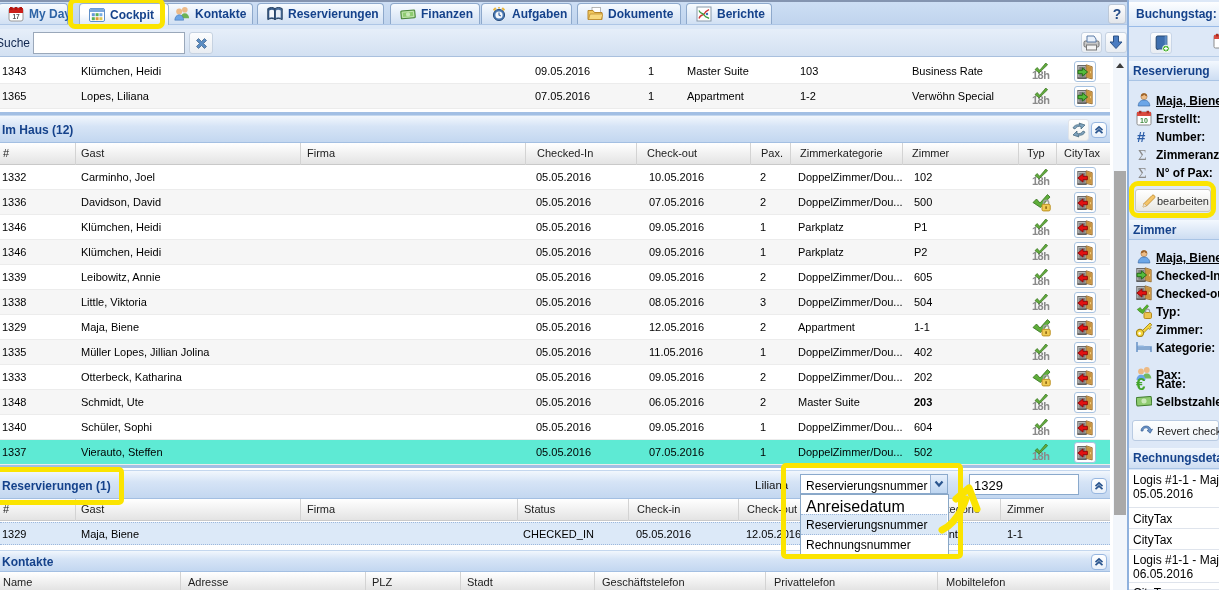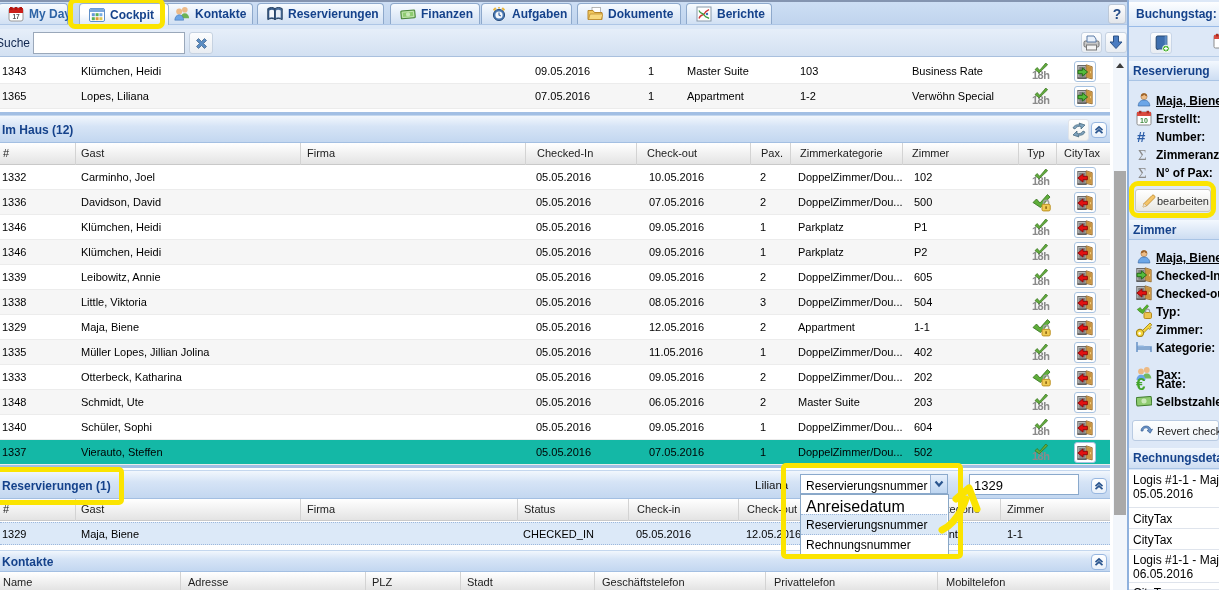--- a/index.html
+++ b/index.html
@@ -463,21 +463,21 @@
       </svg>
     </div>
 </div>
 <div class="row abs" style="top:390px;background:#f6f6f6;">
  <div class="c" style="left:2px;">1348</div>
     <div class="c" style="left:81px;">Schmidt, Ute</div>
  <div class="c" style="left:536px;">05.05.2016</div>
     <div class="c" style="left:649px;">06.05.2016</div>
  <div class="c" style="left:760px;">2</div>
     <div class="c" style="left:798px;">Master Suite</div>
- <div class="c" style="left:914px;">203</div>
+ <div class="c" style="left:914px;font-weight:bold;">203</div>
  <svg style="position:absolute;left:1032px;top:3px;" width="20" height="19">
       <use href="#ic18h"></use>
     </svg>
     <div class="doorbtn" style="left:1074px;top:2px;">
       <svg width="16" height="16">
         <use href="#icdoor"></use>
         <use href="#arr-r"></use>
       </svg>
     </div>
 </div>
@@ -492,21 +492,21 @@
  <svg style="position:absolute;left:1032px;top:3px;" width="20" height="19">
       <use href="#ic18h"></use>
     </svg>
     <div class="doorbtn" style="left:1074px;top:2px;">
       <svg width="16" height="16">
         <use href="#icdoor"></use>
         <use href="#arr-r"></use>
       </svg>
     </div>
 </div>
-<div class="row abs" style="top:440px;background:#14b8a6;">
+<div class="row abs" style="top:440px;background:#5eead4;">
  <div class="c" style="left:2px;">1337</div>
     <div class="c" style="left:81px;">Vierauto, Steffen</div>
  <div class="c" style="left:536px;">05.05.2016</div>
     <div class="c" style="left:649px;">07.05.2016</div>
  <div class="c" style="left:760px;">1</div>
     <div class="c" style="left:798px;">DoppelZimmer/Dou...</div>
  <div class="c" style="left:914px;">502</div>
  <svg style="position:absolute;left:1032px;top:3px;" width="20" height="19">
       <use href="#ic18h"></use>
     </svg>

